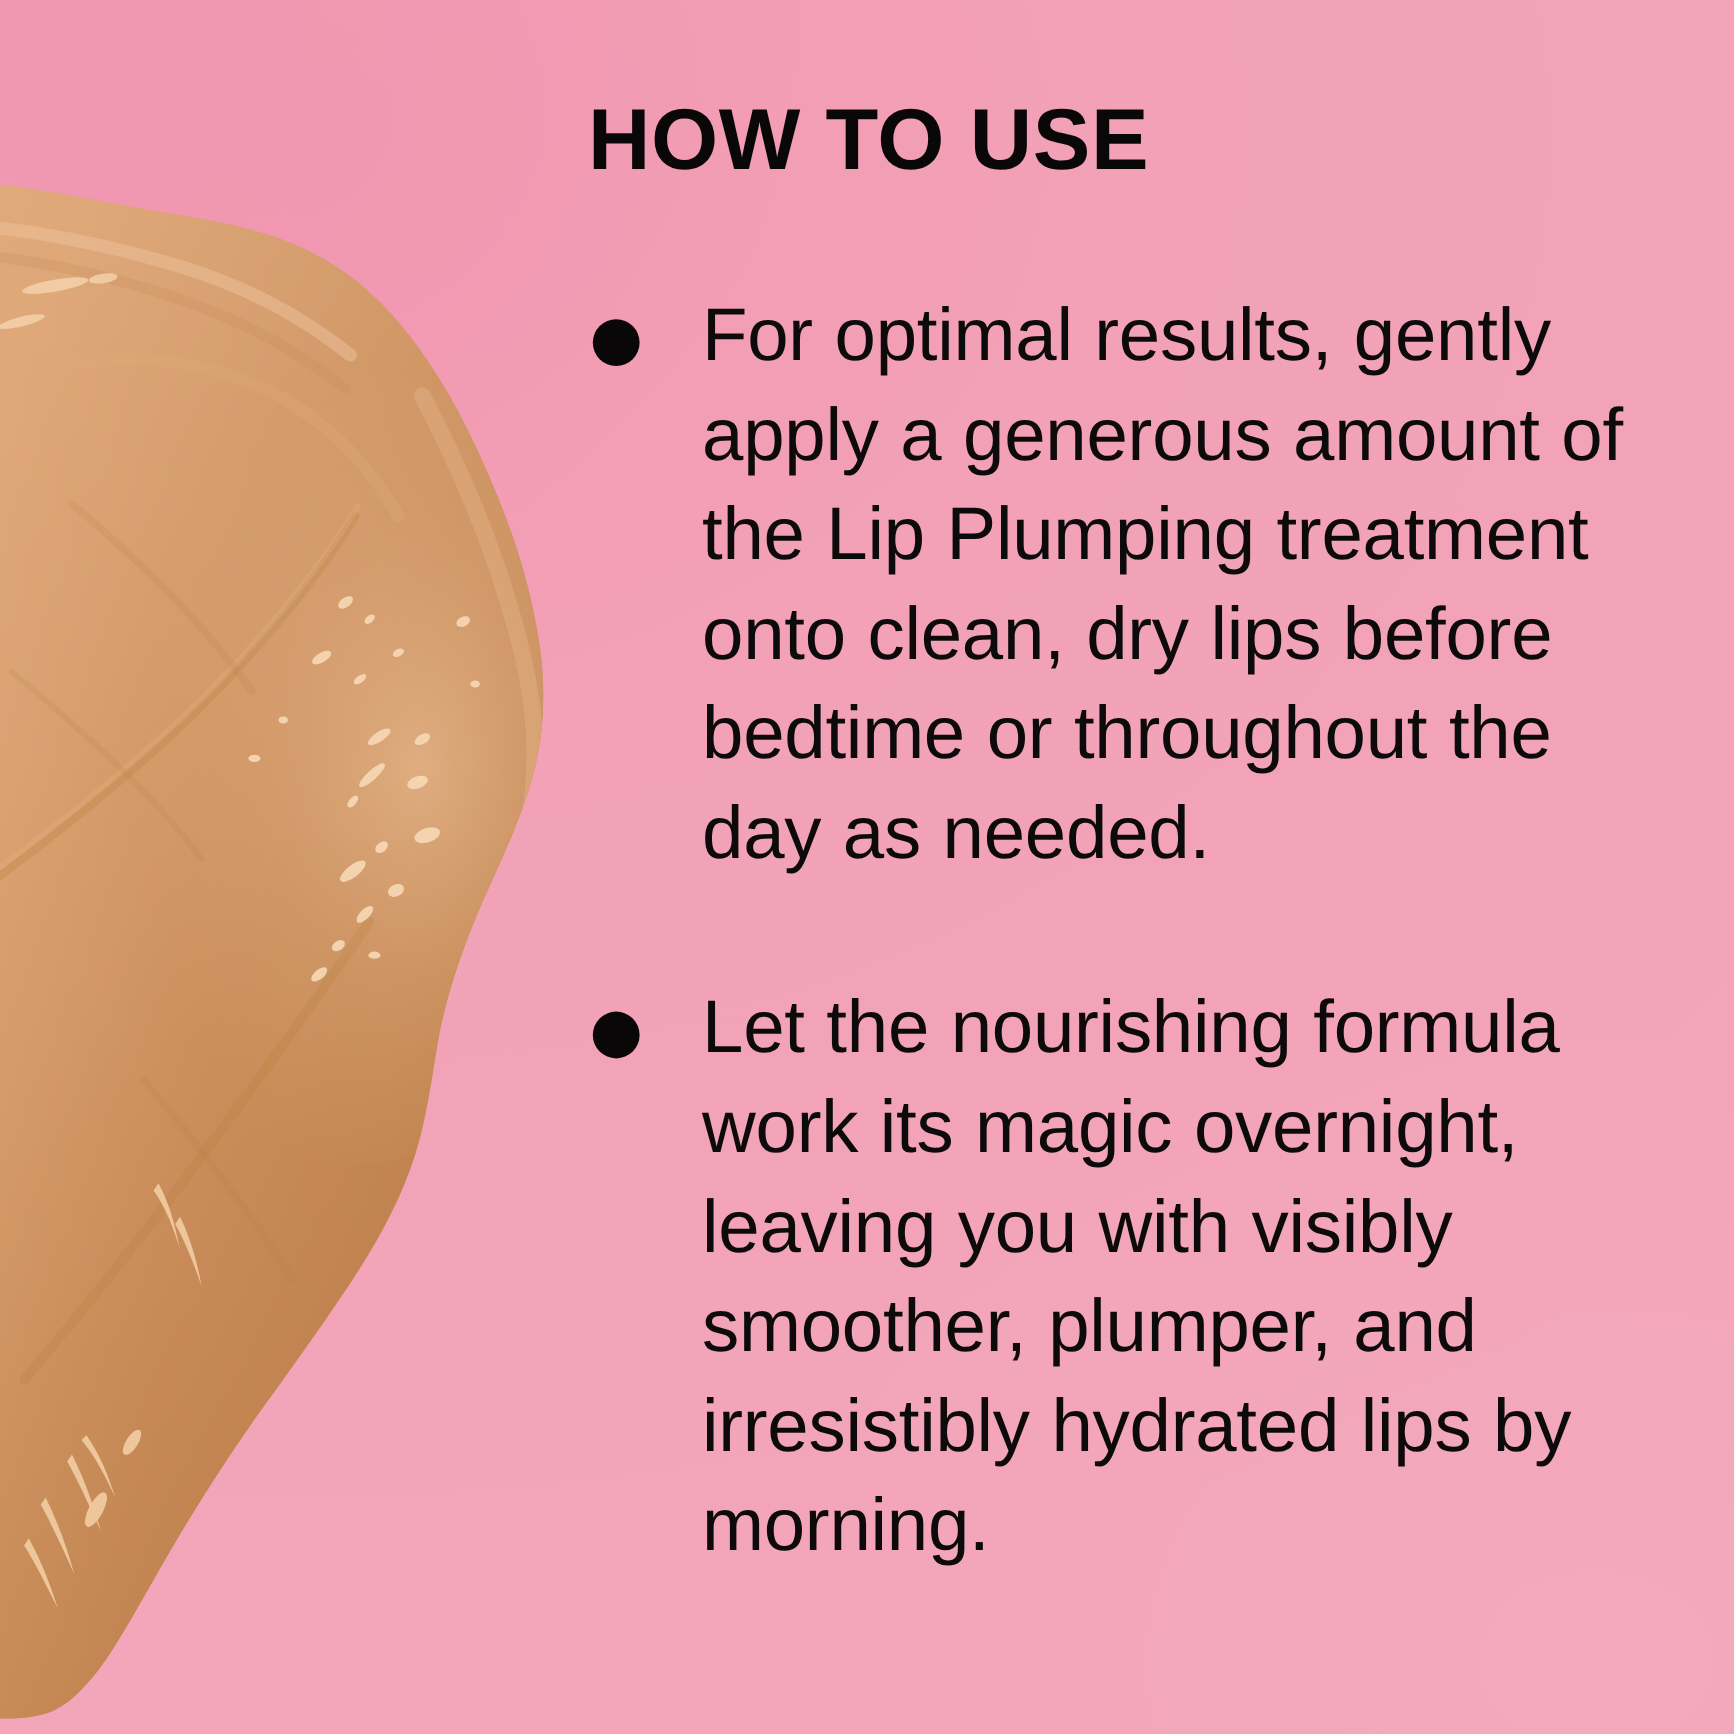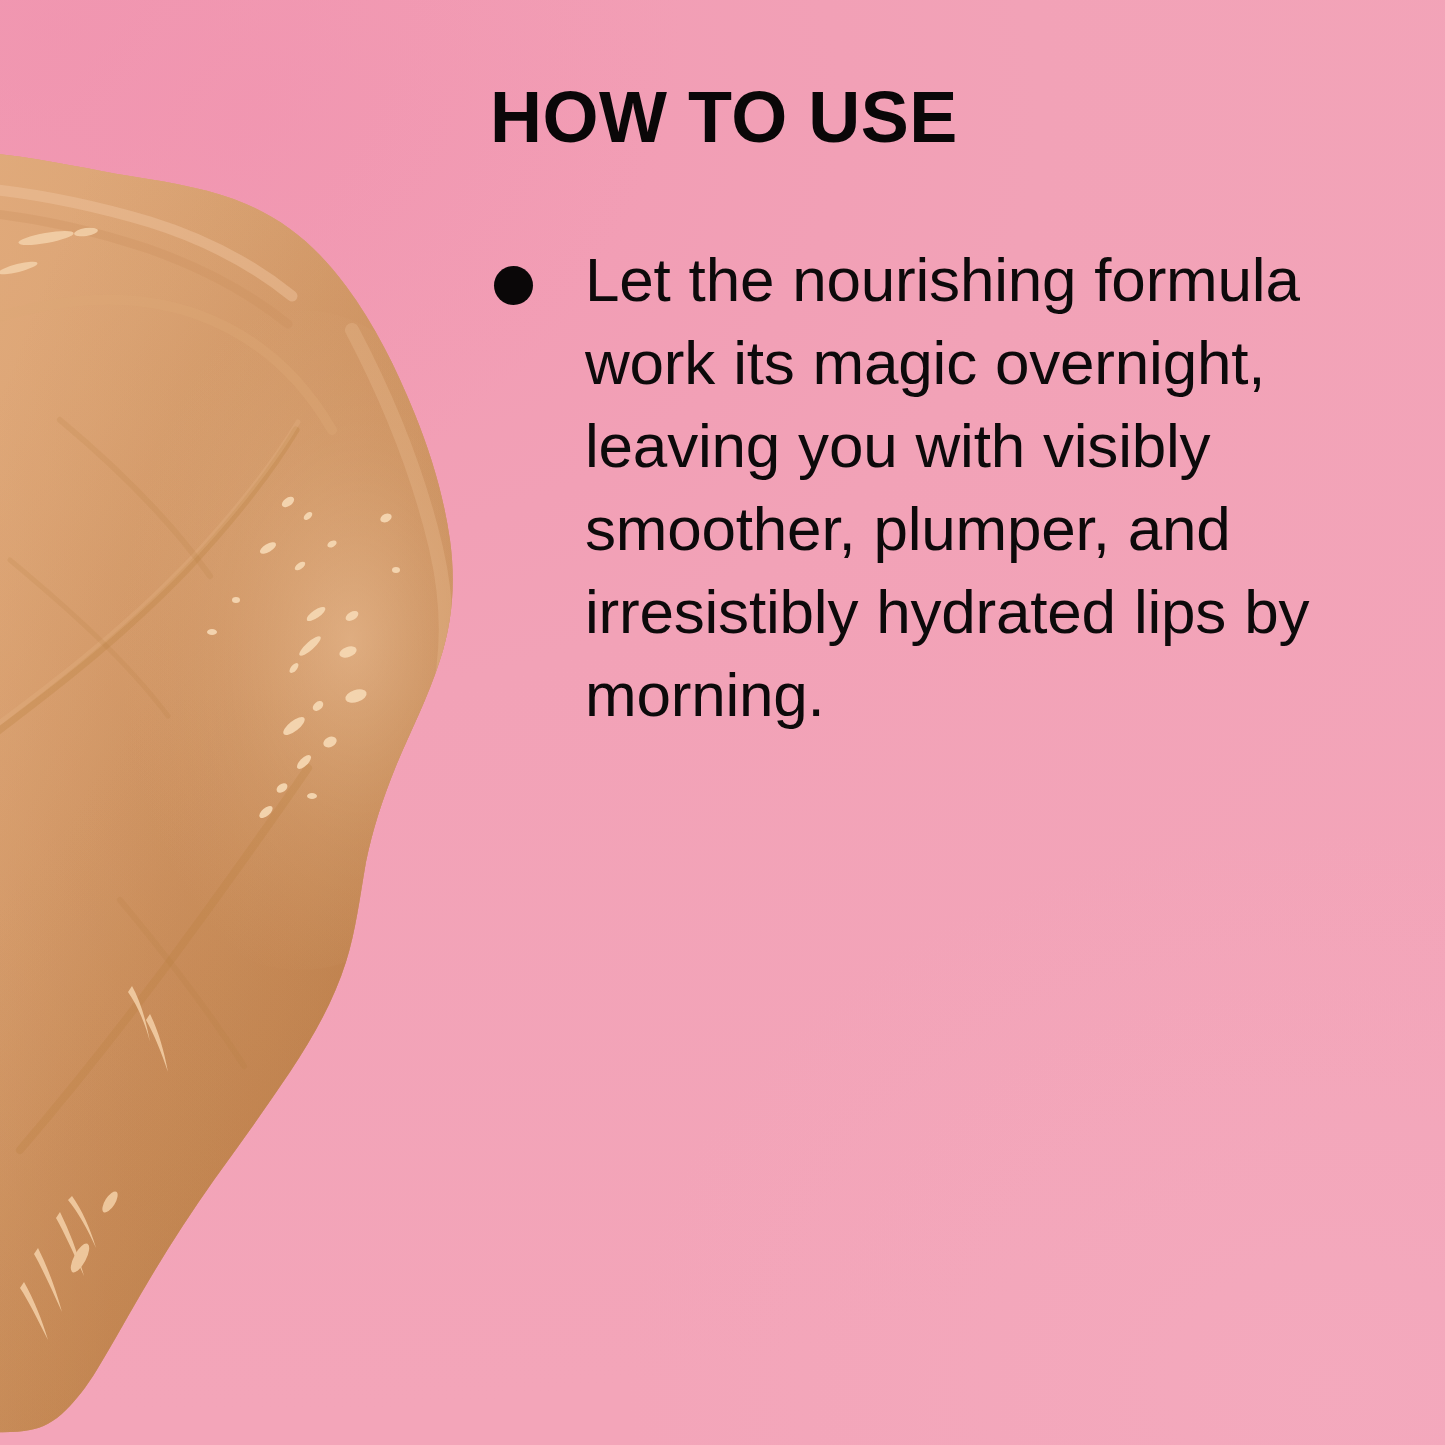--- a/index.html
+++ b/index.html
@@ -246,20 +246,24 @@
       </g>
     </svg>
   </div>
 
   <div class="content">
 
     <div class="title">HOW TO USE</div>
 
     <div class="bullet-list">
 
+      <div class="bullet-item">
+        <span class="bullet-dot"></span>
+        <div class="bullet-text">For optimal results, gently apply a generous amount of the Lip Plumping treatment onto clean, dry lips before bedtime or throughout the day as needed.</div>
+      </div>
 
       <div class="bullet-item">
         <span class="bullet-dot"></span>
         <div class="bullet-text">Let the nourishing formula work its magic overnight, leaving you with visibly smoother, plumper, and irresistibly hydrated lips by morning.</div>
       </div>
 
     </div>
   </div>
 
 </div>

